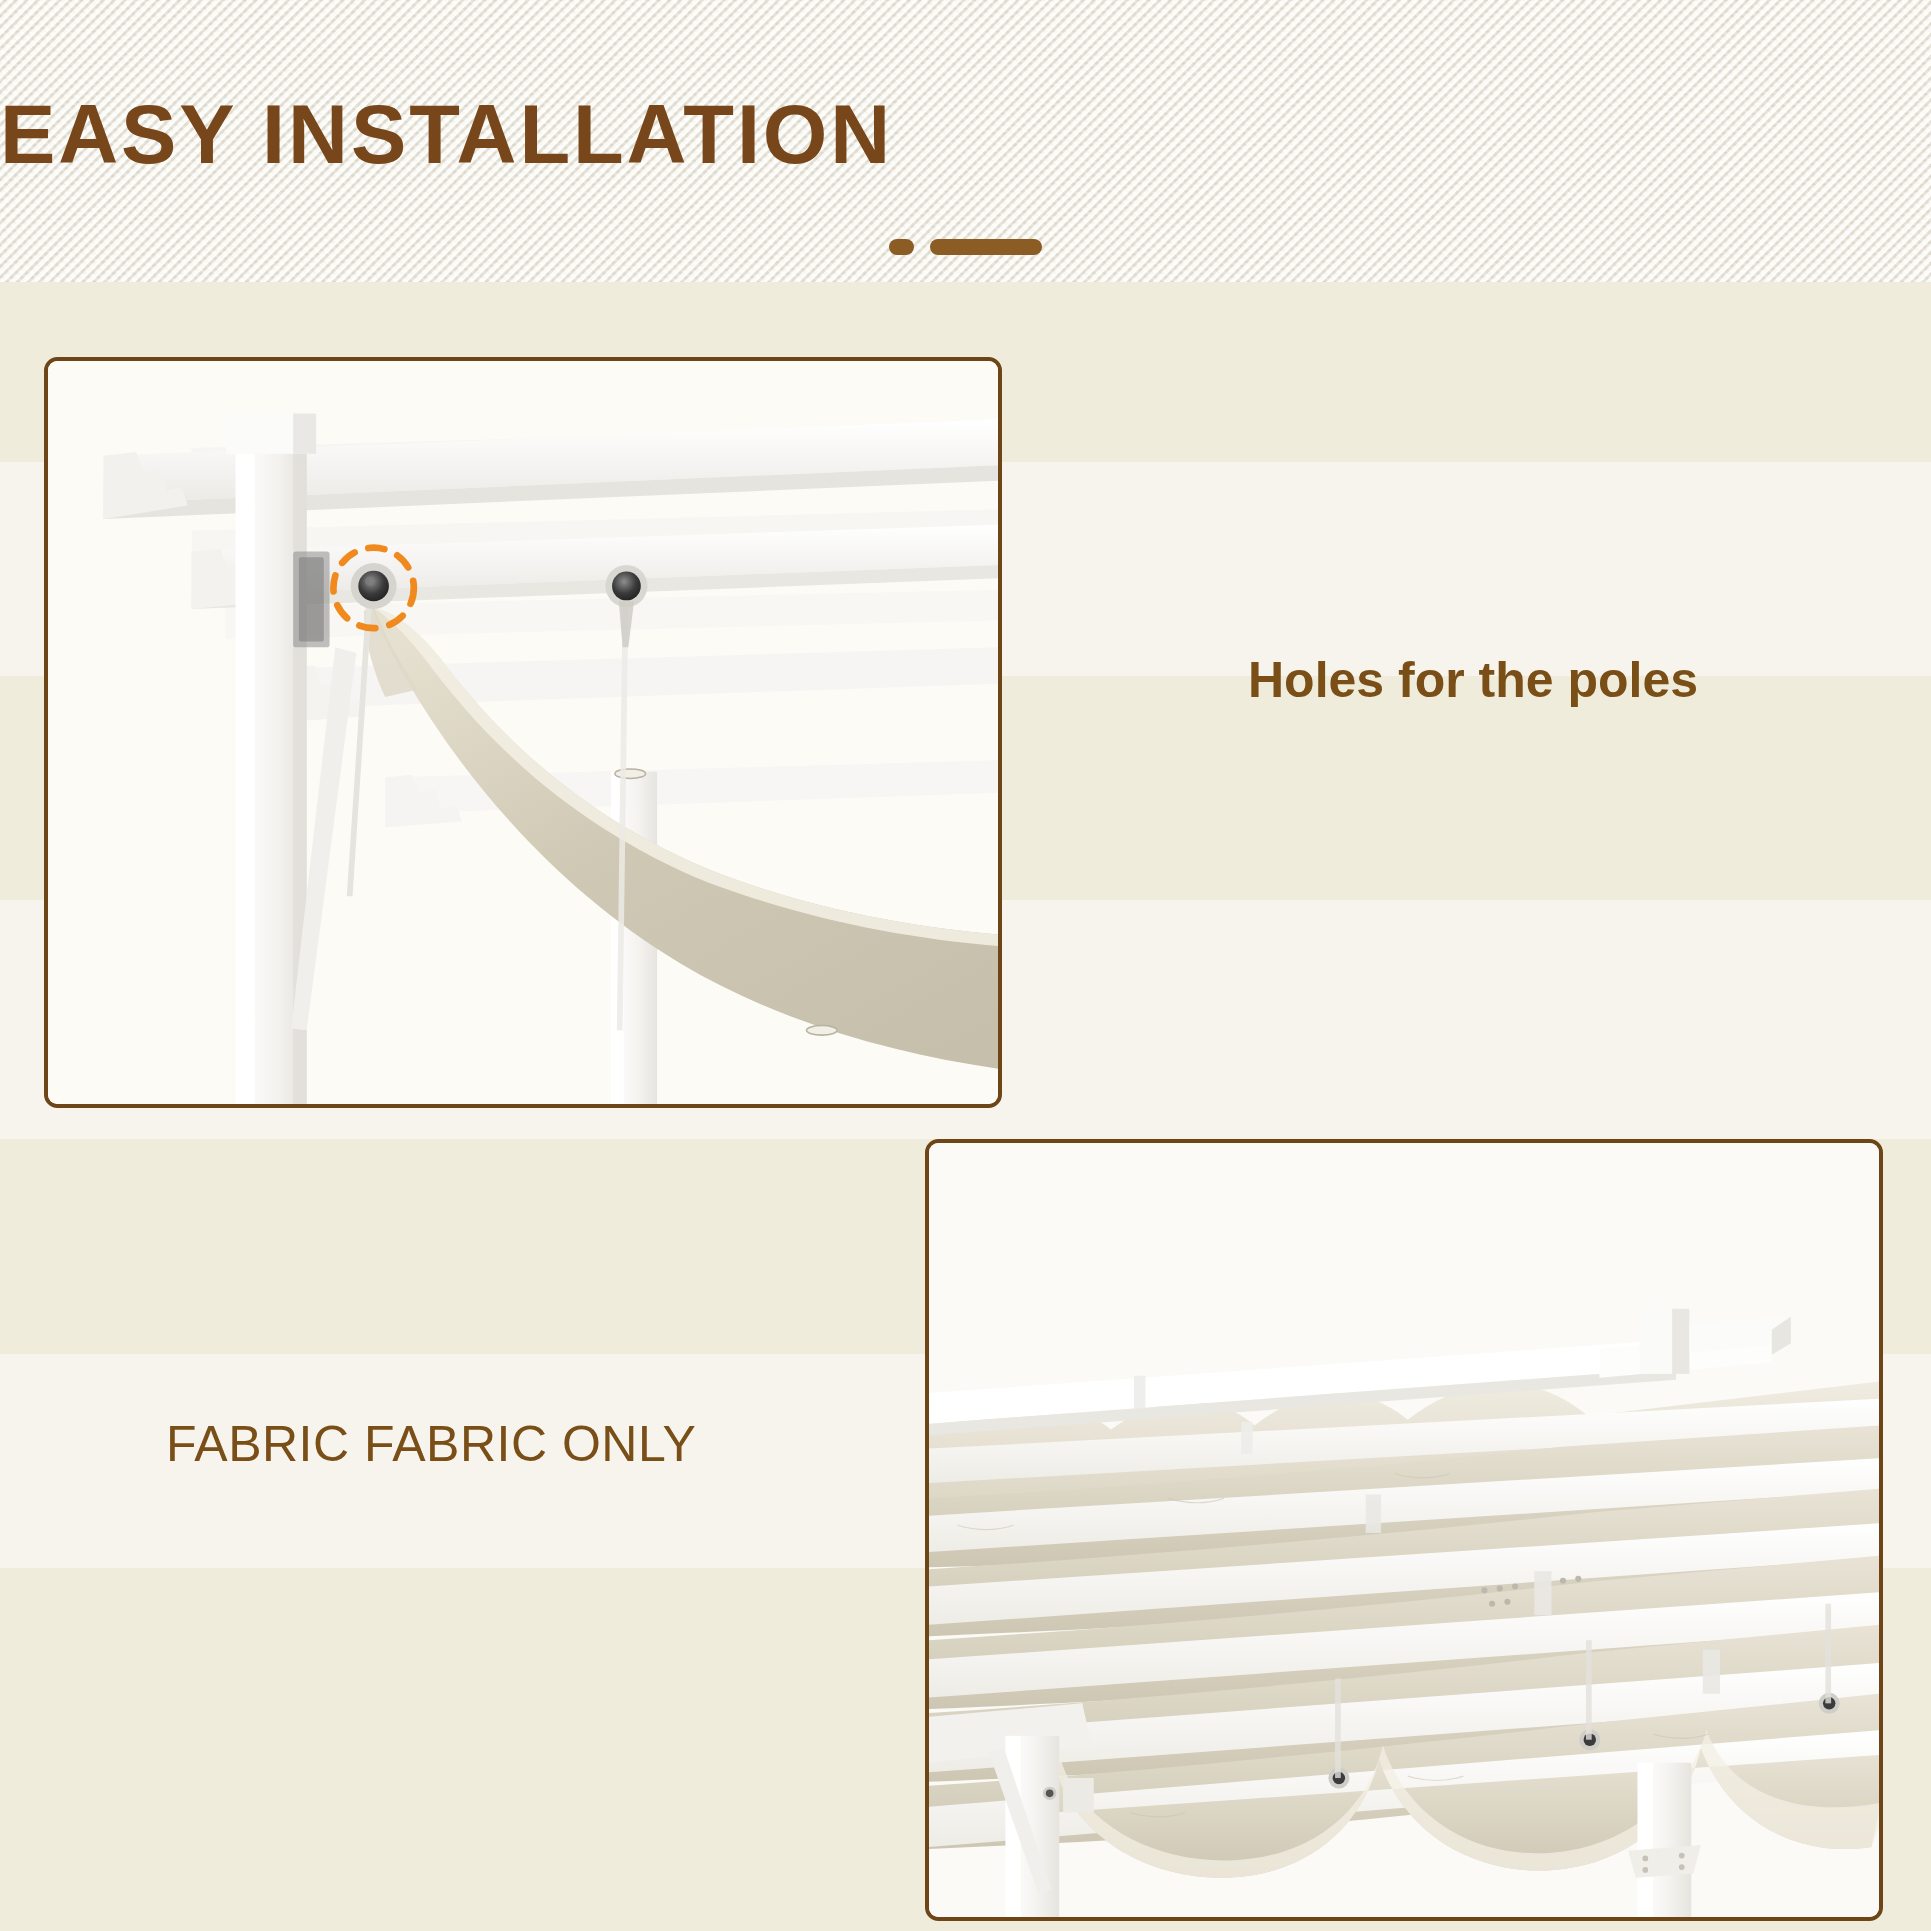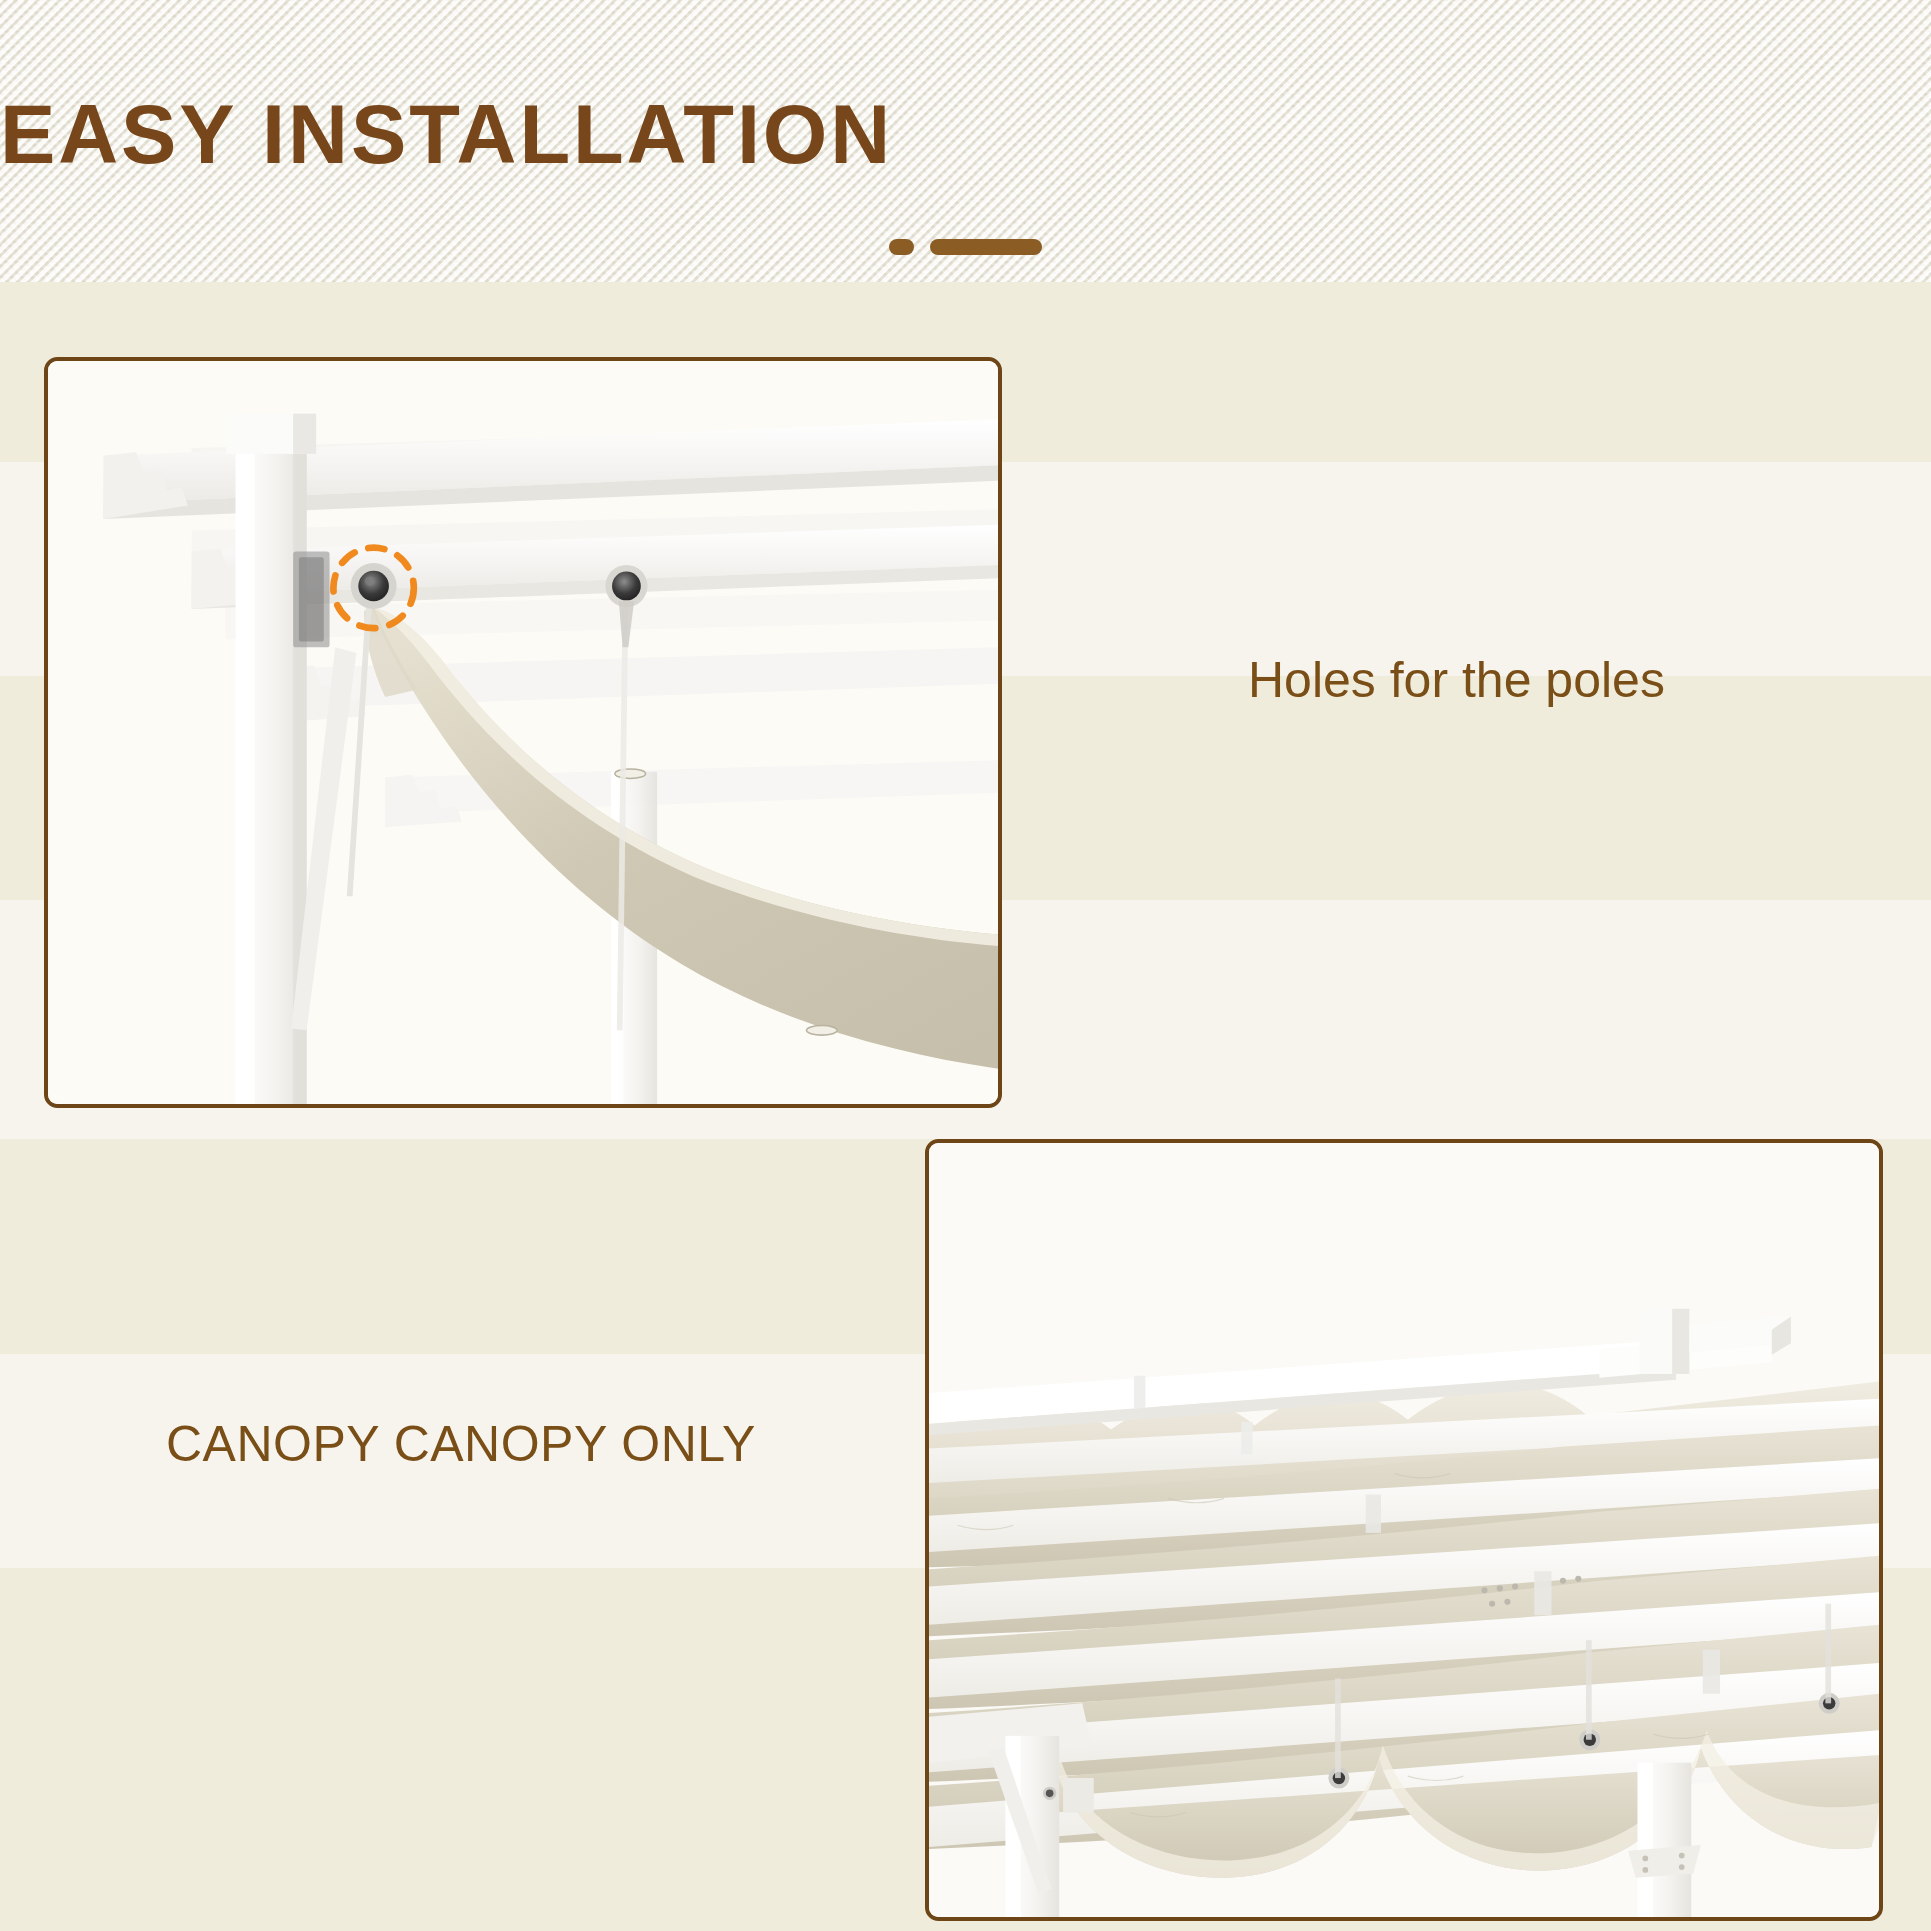--- a/index.html
+++ b/index.html
@@ -136,21 +136,21 @@
   .callout {
     position: absolute;
     color: #7a4f17;
     line-height: 1.15;
     white-space: nowrap;
   }
   #label-holes {
     left: 1248px;
     top: 652px;
     font-size: 50px;
-    font-weight: normal;
+    font-weight: bold;
   }
   #label-canopy {
     left: 166px;
     top: 1416px;
     font-size: 50px;
     font-weight: normal;
     letter-spacing: 0.5px;
   }
 </style>
 </head>
@@ -421,16 +421,16 @@
         <path d="M756 618 C 776 624, 796 624, 814 618"></path>
         <path d="M30 400 C 50 406, 70 406, 88 400"></path>
         <path d="M250 372 C 270 378, 290 378, 308 372"></path>
         <path d="M486 346 C 506 352, 526 352, 544 346"></path>
       </g>
     </svg>
   </div>
 
   <div class="callout" id="label-holes">Holes for the poles</div>
 
-  <div class="callout" id="label-canopy">CANOPY CANOPY ONLY</div>
+  <div class="callout" id="label-canopy">FABRIC FABRIC ONLY</div>
 
 </div>
 
 
 </body></html>

